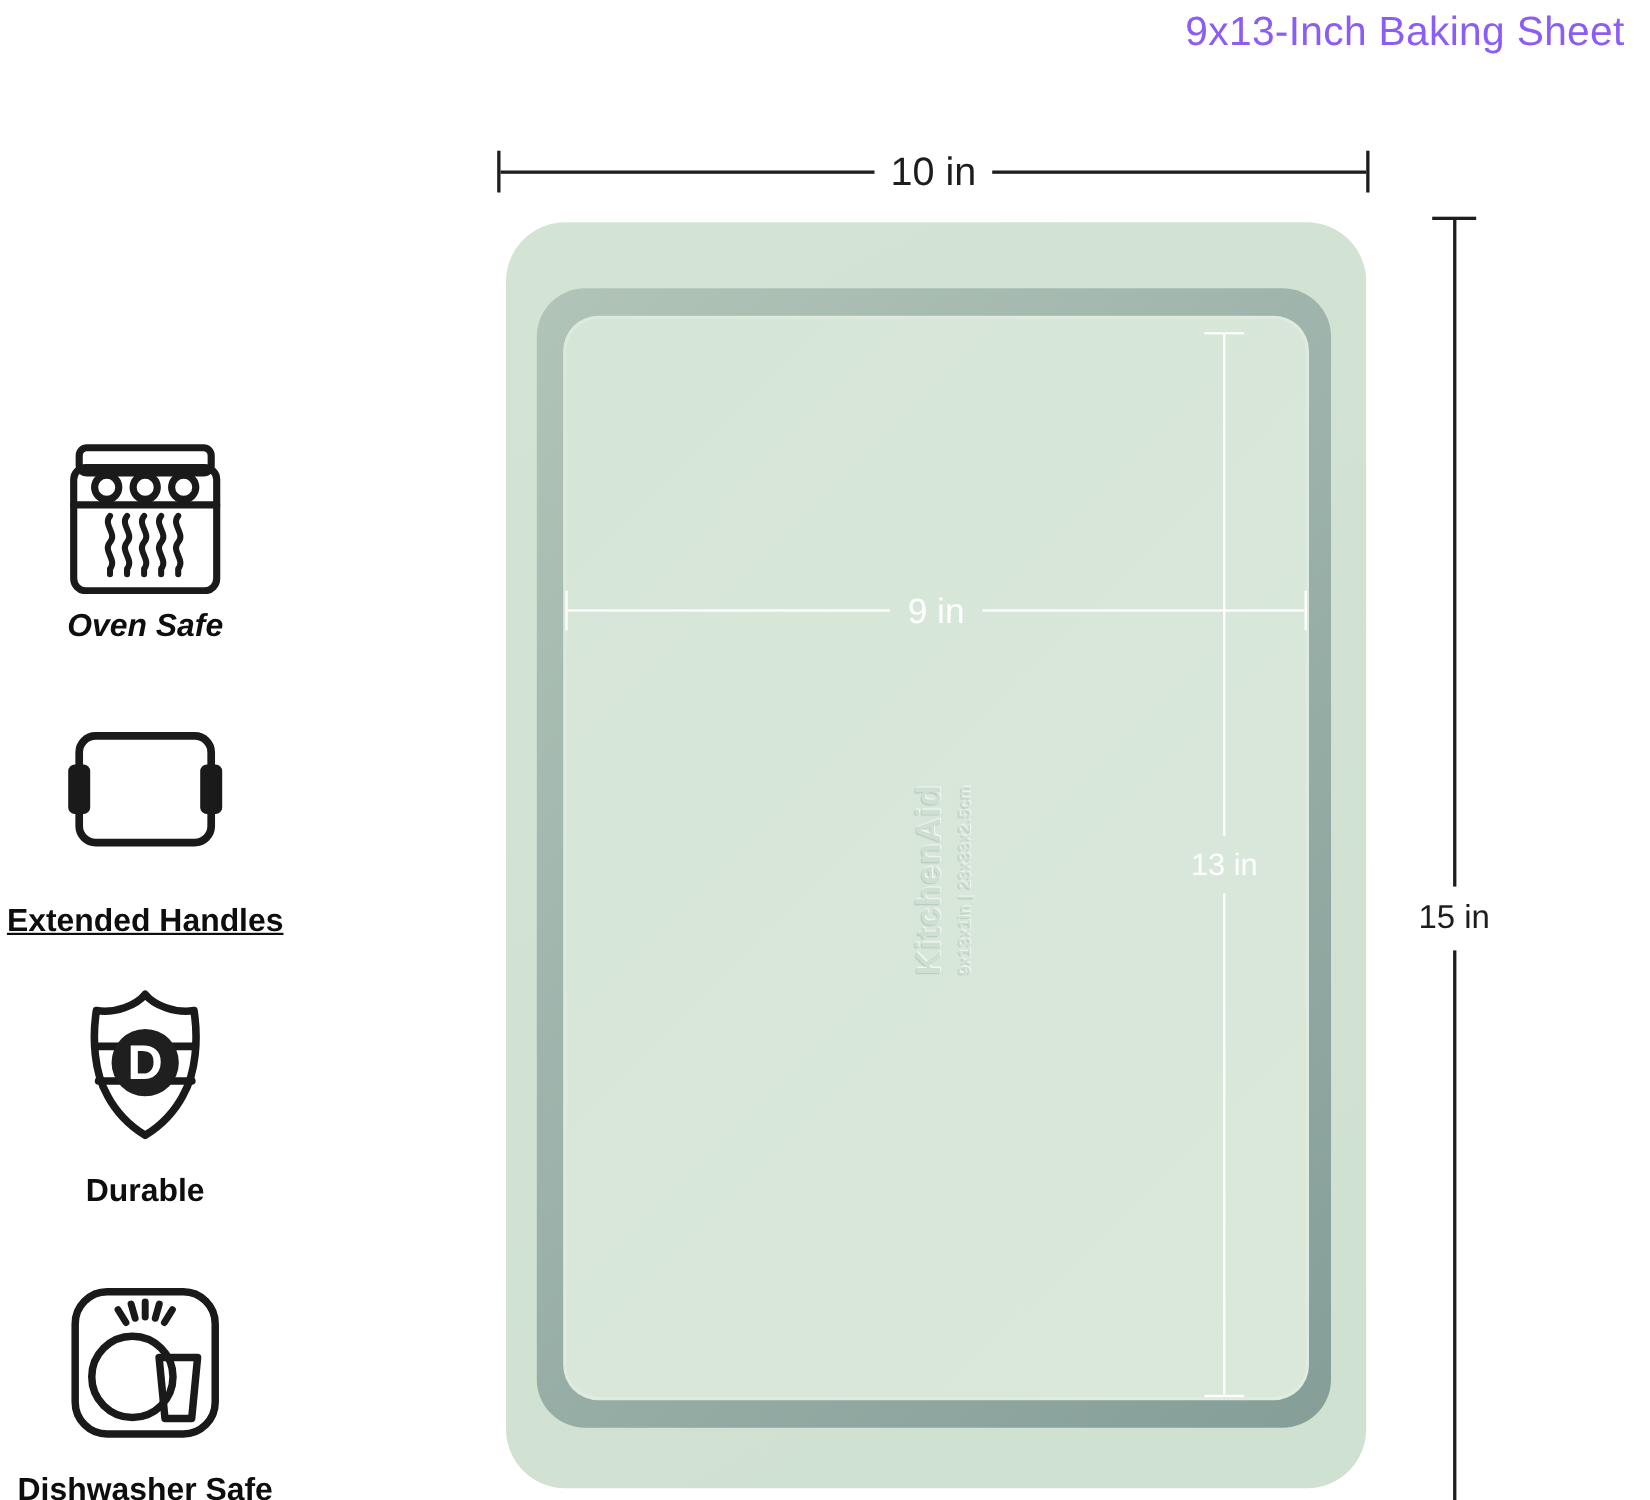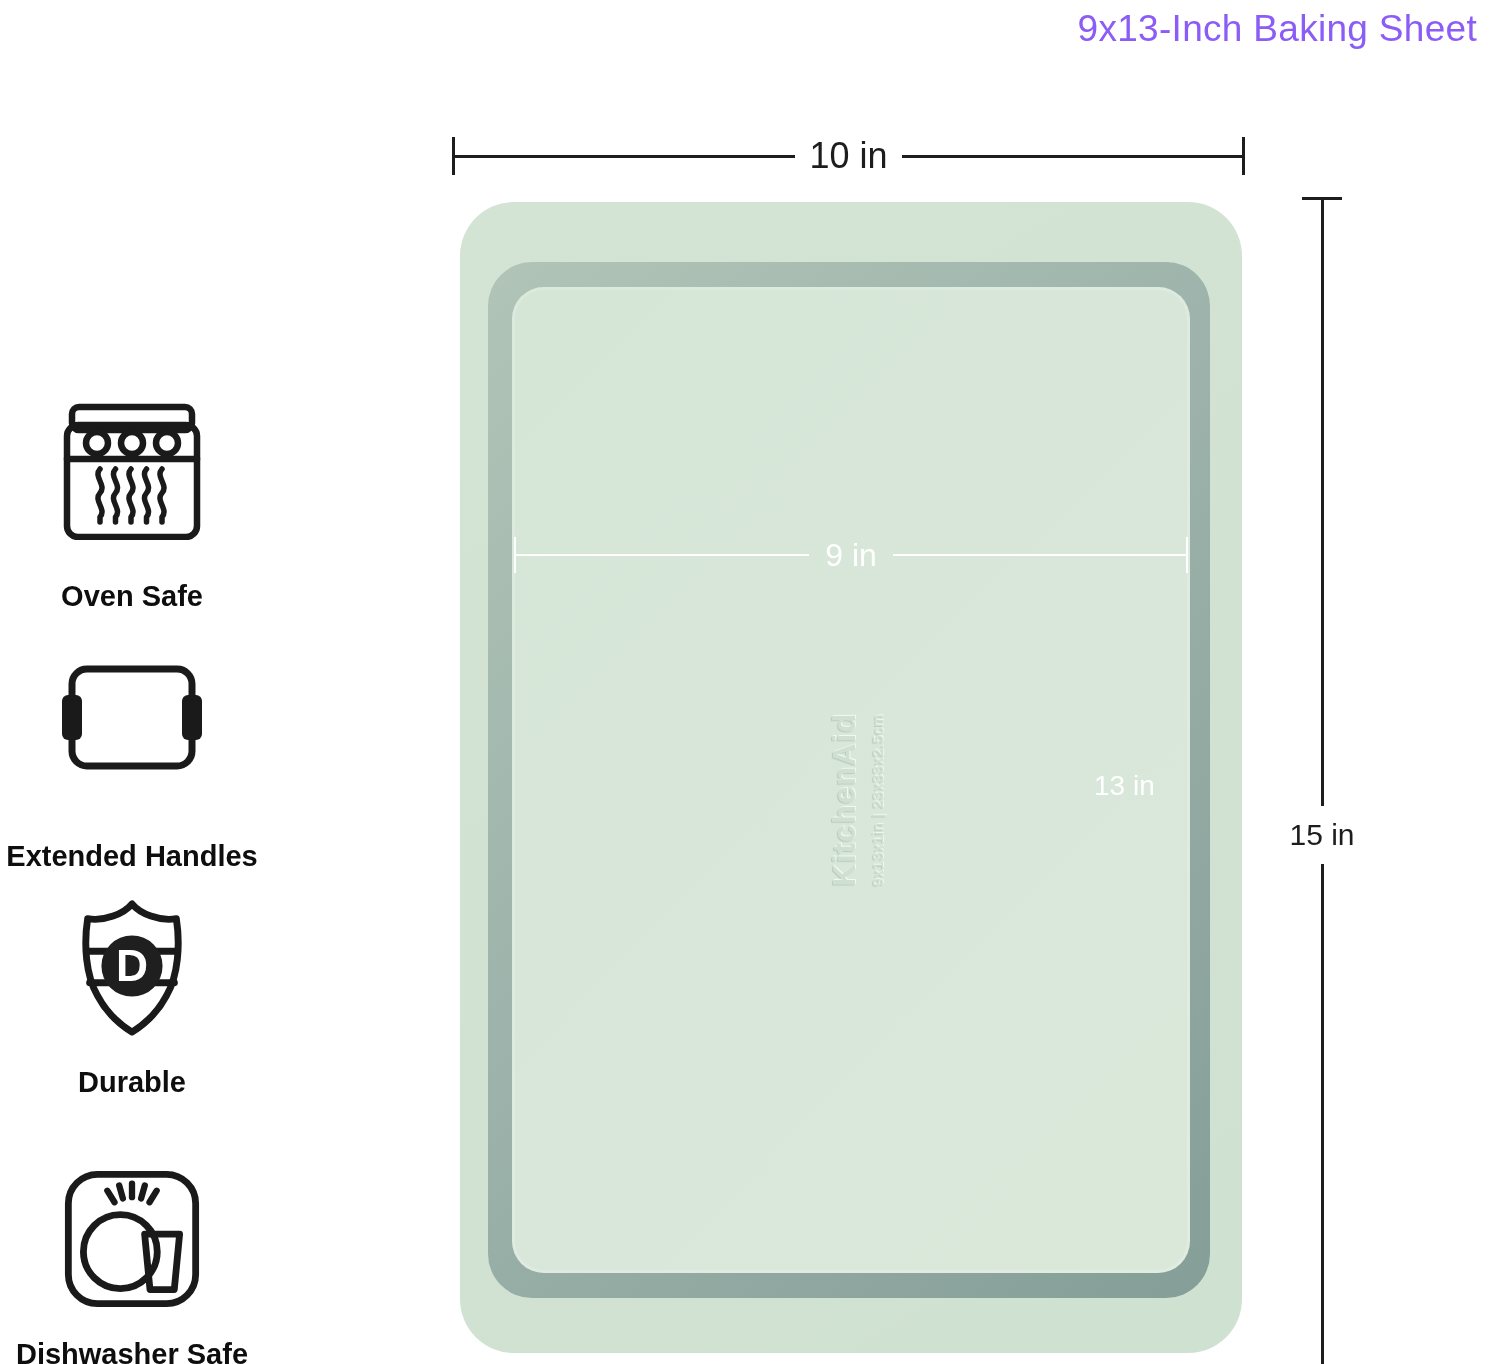--- a/index.html
+++ b/index.html
@@ -7,22 +7,22 @@
     width:1500px;height:1364px;background:#ffffff;position:relative;overflow:hidden;
     font-family:"Liberation Sans",sans-serif;color:#1d1d1d;
   }
   
   .page-title{
     position:absolute;top:8px;right:23px;font-size:37px;letter-spacing:.3px;color:#8b5cf6;
   }
   
   .feature{position:absolute;left:0;width:264px;display:flex;flex-direction:column;align-items:center;}
   .feature .flabel{font-weight:700;font-size:29px;color:#0e0e0e;white-space:nowrap;}
-  .f-oven{top:403px;}        .f-oven .flabel{margin-top:36px;}
-  .f-handles{top:665px;}     .f-handles .flabel{margin-top:66px;}
+  .f-oven{top:403px;}        .f-oven .flabel{margin-top:8px;font-style:italic;}
+  .f-handles{top:665px;}     .f-handles .flabel{margin-top:46px;text-decoration:underline;}
   .f-durable{top:898px;}     .f-durable .flabel{margin-top:24px;}
   .f-dishwasher{top:1170px;} .f-dishwasher .flabel{margin-top:26px;}
   .icon-stroke{stroke:#1a1a1a;fill:none;stroke-linecap:round;stroke-linejoin:round;}
   
   .hdim{position:absolute;left:452px;top:137px;width:793px;height:38px;display:flex;align-items:center;}
   .hdim .tick{width:3px;height:38px;background:#1d1d1d;}
   .hdim .line{flex:1;height:3px;background:#1d1d1d;}
   .hdim .dlabel{padding:0 14px;font-size:36px;white-space:nowrap;}
   .vdim{position:absolute;left:1300px;top:197px;width:44px;height:1275px;display:flex;flex-direction:column;align-items:center;}
   .vdim .tick{height:3px;width:40px;background:#1d1d1d;}
@@ -43,21 +43,21 @@
     position:absolute;left:24px;top:25px;right:20px;bottom:25px;
     background:linear-gradient(135deg,#d5e5d6 0%,#d8e7d9 60%,#dae8da 100%);
     border-radius:32px;
     box-shadow:inset 0 0 0 3px rgba(255,255,255,.18);
   }
   
   .dim9{position:absolute;left:2px;right:2px;top:249px;height:38px;display:flex;align-items:center;}
   .dim9 .tick{width:2px;height:36px;background:#fff;}
   .dim9 .line{flex:1;height:2px;background:#fff;}
   .dim9 .dlabel{padding:0 16px;font-size:32px;color:#fff;white-space:nowrap;}
-  .dim13{position:absolute;left:582px;top:3px;bottom:3px;width:38px;display:flex;flex-direction:row;align-items:center;margin-top:12px;}
+  .dim13{position:absolute;left:582px;top:3px;bottom:3px;width:38px;display:flex;flex-direction:column;align-items:center;margin-top:12px;}
   .dim13 .tick{height:2px;width:36px;background:#fff;}
   .dim13 .line{flex:1;width:2px;background:#fff;}
   .dim13 .dlabel{padding:10px 0;font-size:28px;color:#fff;white-space:nowrap;}
   
   .embossed{
     position:absolute;left:244px;top:470px;width:200px;
     transform:rotate(-90deg);transform-origin:center;
     color:#cfe0d2;opacity:.9;
     text-shadow:1px 1px 1px rgba(255,255,255,.8),-1px -1px 1px rgba(122,152,134,.38);
   }

